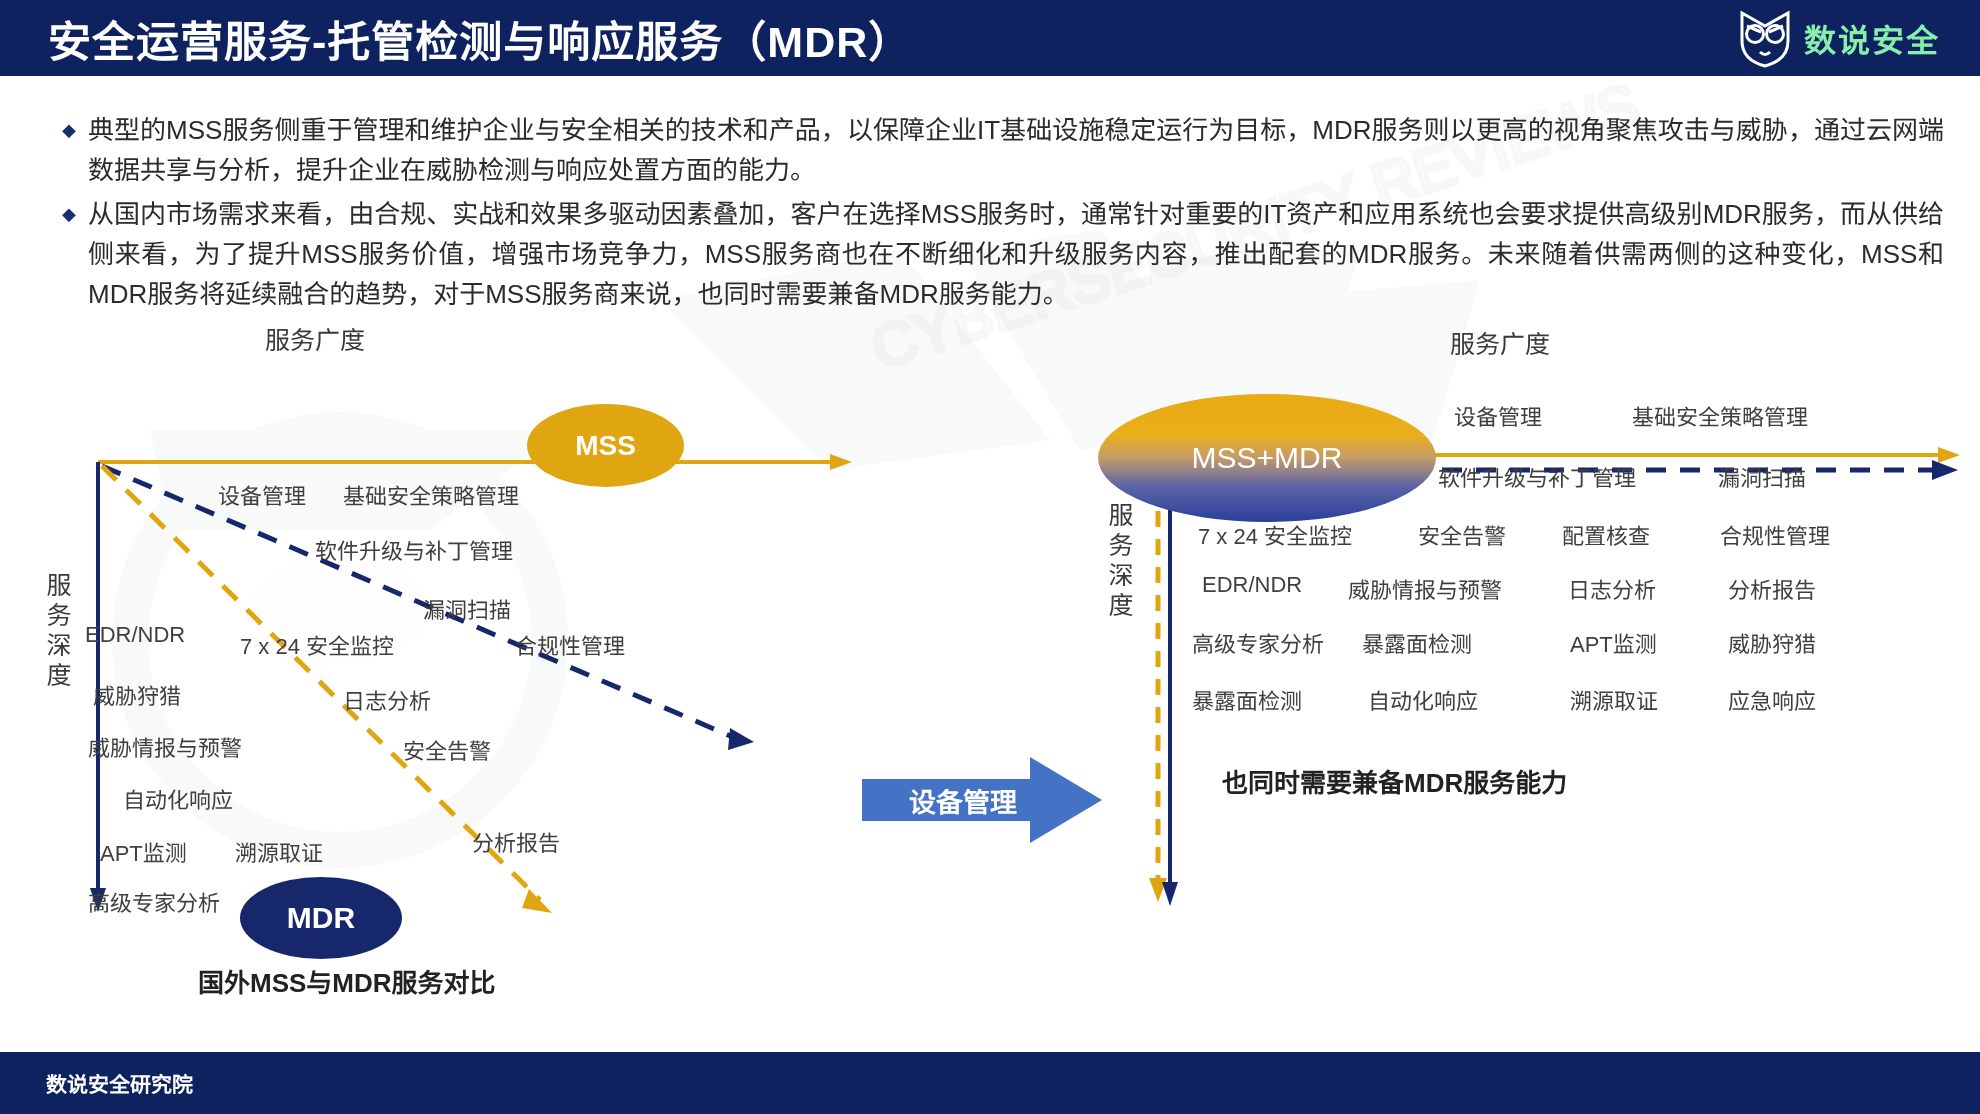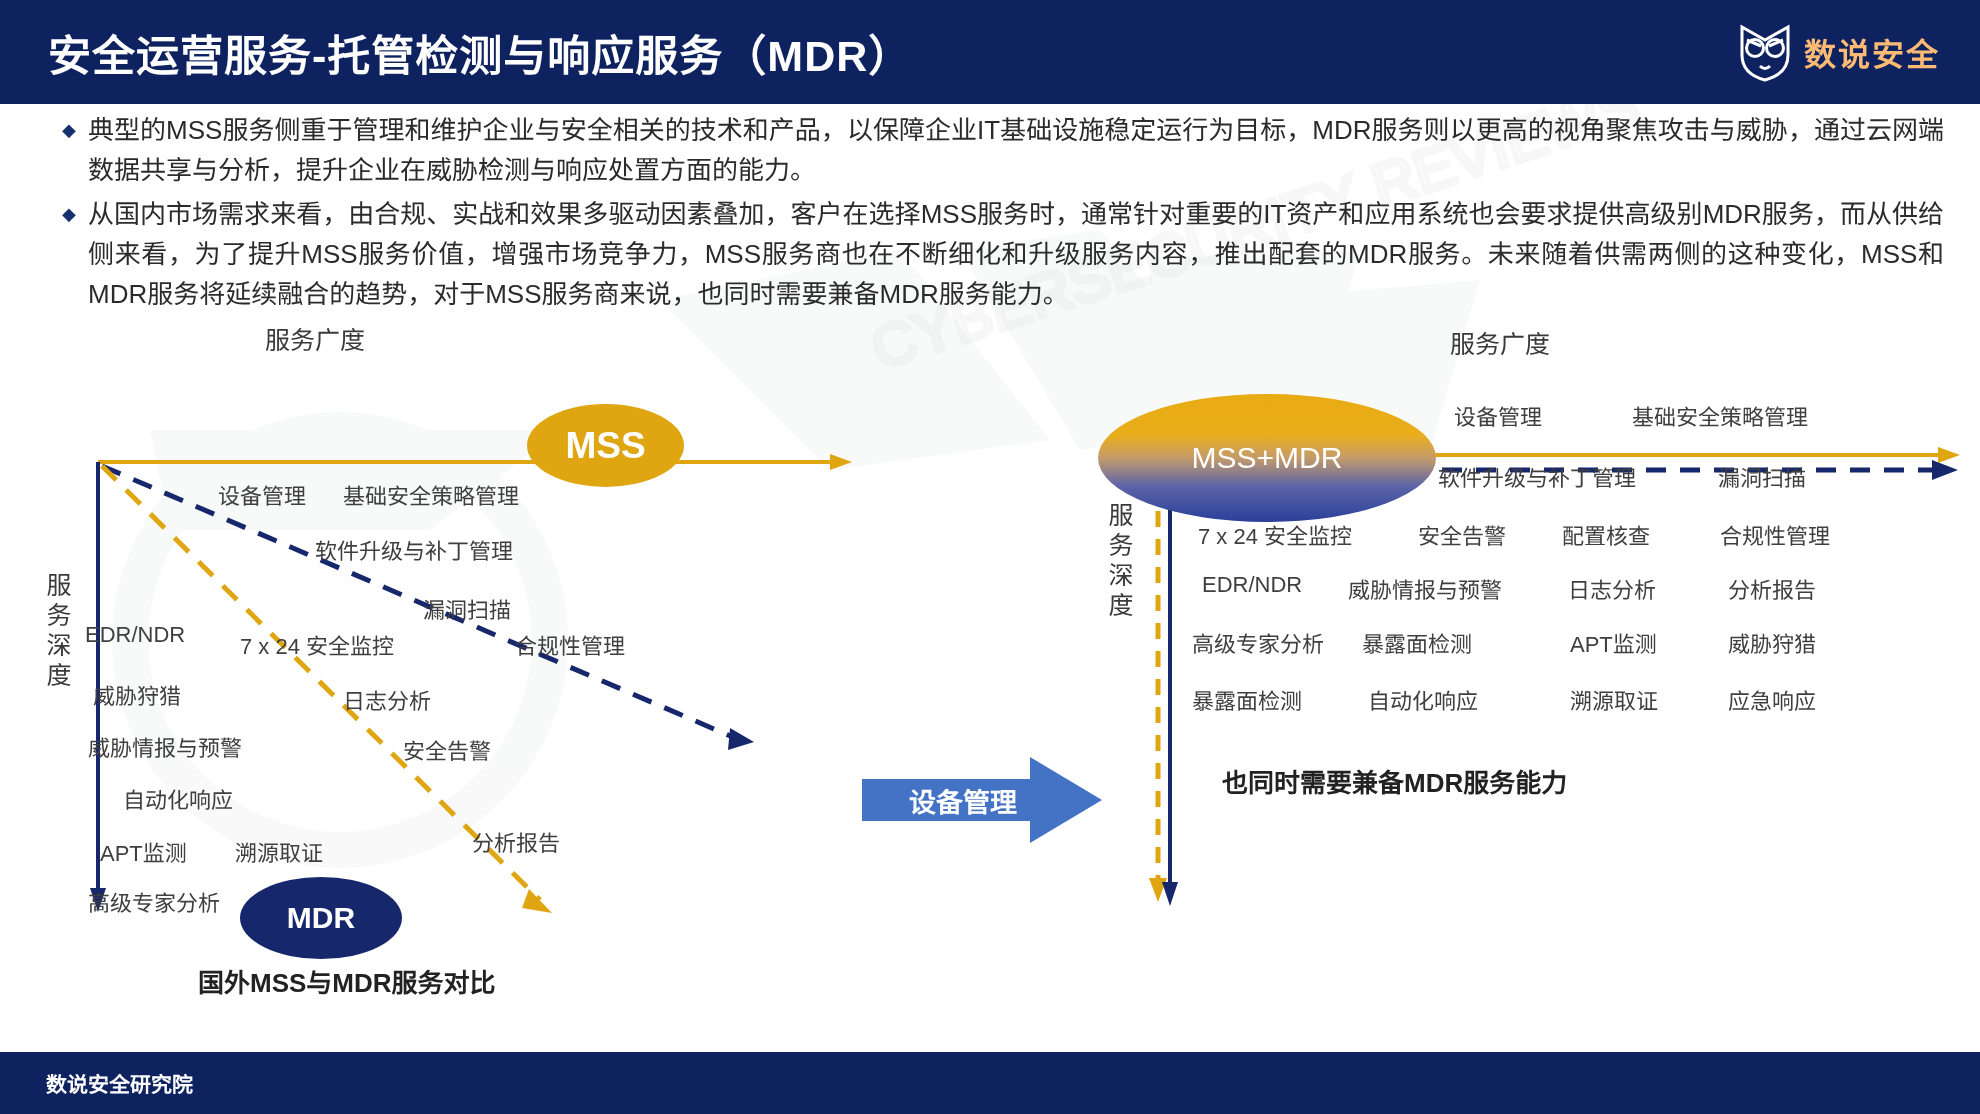--- a/index.html
+++ b/index.html
@@ -12,34 +12,34 @@
   .slide { position: relative; width: 1980px; height: 1114px; background: #ffffff; }
 
   
   .watermark {
     position: absolute; left: 0; top: 0; width: 1980px; height: 1114px;
     pointer-events: none; z-index: 0; opacity: 1;
   }
 
   
   .header {
-    position: absolute; left: 0; top: 0; width: 1980px; height: 104px;
+    position: absolute; left: 0; top: 0; width: 1980px; height: 76px;
     background: #0e2260; z-index: 5;
   }
   .header-title {
     position: absolute; left: 48px; top: 50%; transform: translateY(-50%);
     color: #ffffff; font-size: 43px; font-weight: bold; letter-spacing: 1px;
     white-space: nowrap;
   }
   .header-logo {
     position: absolute; right: 40px; top: 50%; transform: translateY(-50%);
     display: flex; align-items: center; gap: 12px;
   }
   .logo-word {
-    color: #fdba74; font-size: 32px; font-weight: bold; letter-spacing: 2px;
+    color: #86efac; font-size: 32px; font-weight: bold; letter-spacing: 2px;
   }
 
   
   .bullets {
     position: absolute; left: 54px; top: 110px; width: 1890px; z-index: 3;
   }
   .bullet-row { display: flex; align-items: flex-start; margin-bottom: 4px; }
   .bullet-mark {
     color: #16306e; font-size: 18px; line-height: 40px; width: 34px;
     flex: 0 0 34px; text-align: left; padding-left: 8px;
@@ -64,21 +64,21 @@
   .caption {
     position: absolute; font-size: 26px; color: #222; font-weight: bold;
     white-space: nowrap;
   }
 
   
   .ellipse {
     position: absolute; display: flex; align-items: center; justify-content: center;
     color: #ffffff; font-weight: 600; border-radius: 50%;
   }
-  .ellipse-mss { background: #e0a612; font-size: 37px; }
+  .ellipse-mss { background: #e0a612; font-size: 28px; }
   .ellipse-mdr { background: #17276b; font-size: 30px; align-items: center; }
   .ellipse-mssmdr {
     background: linear-gradient(180deg, #e8ab12 0%, #eaae1c 32%, #c49b6a 50%, #5c64a8 72%, #2a3f99 100%);
     font-size: 30px; font-weight: 500;
   }
 
   
   .block-arrow {
     position: absolute; display: flex; align-items: center; justify-content: center;
     color: #fff; font-size: 27px; font-weight: bold;

